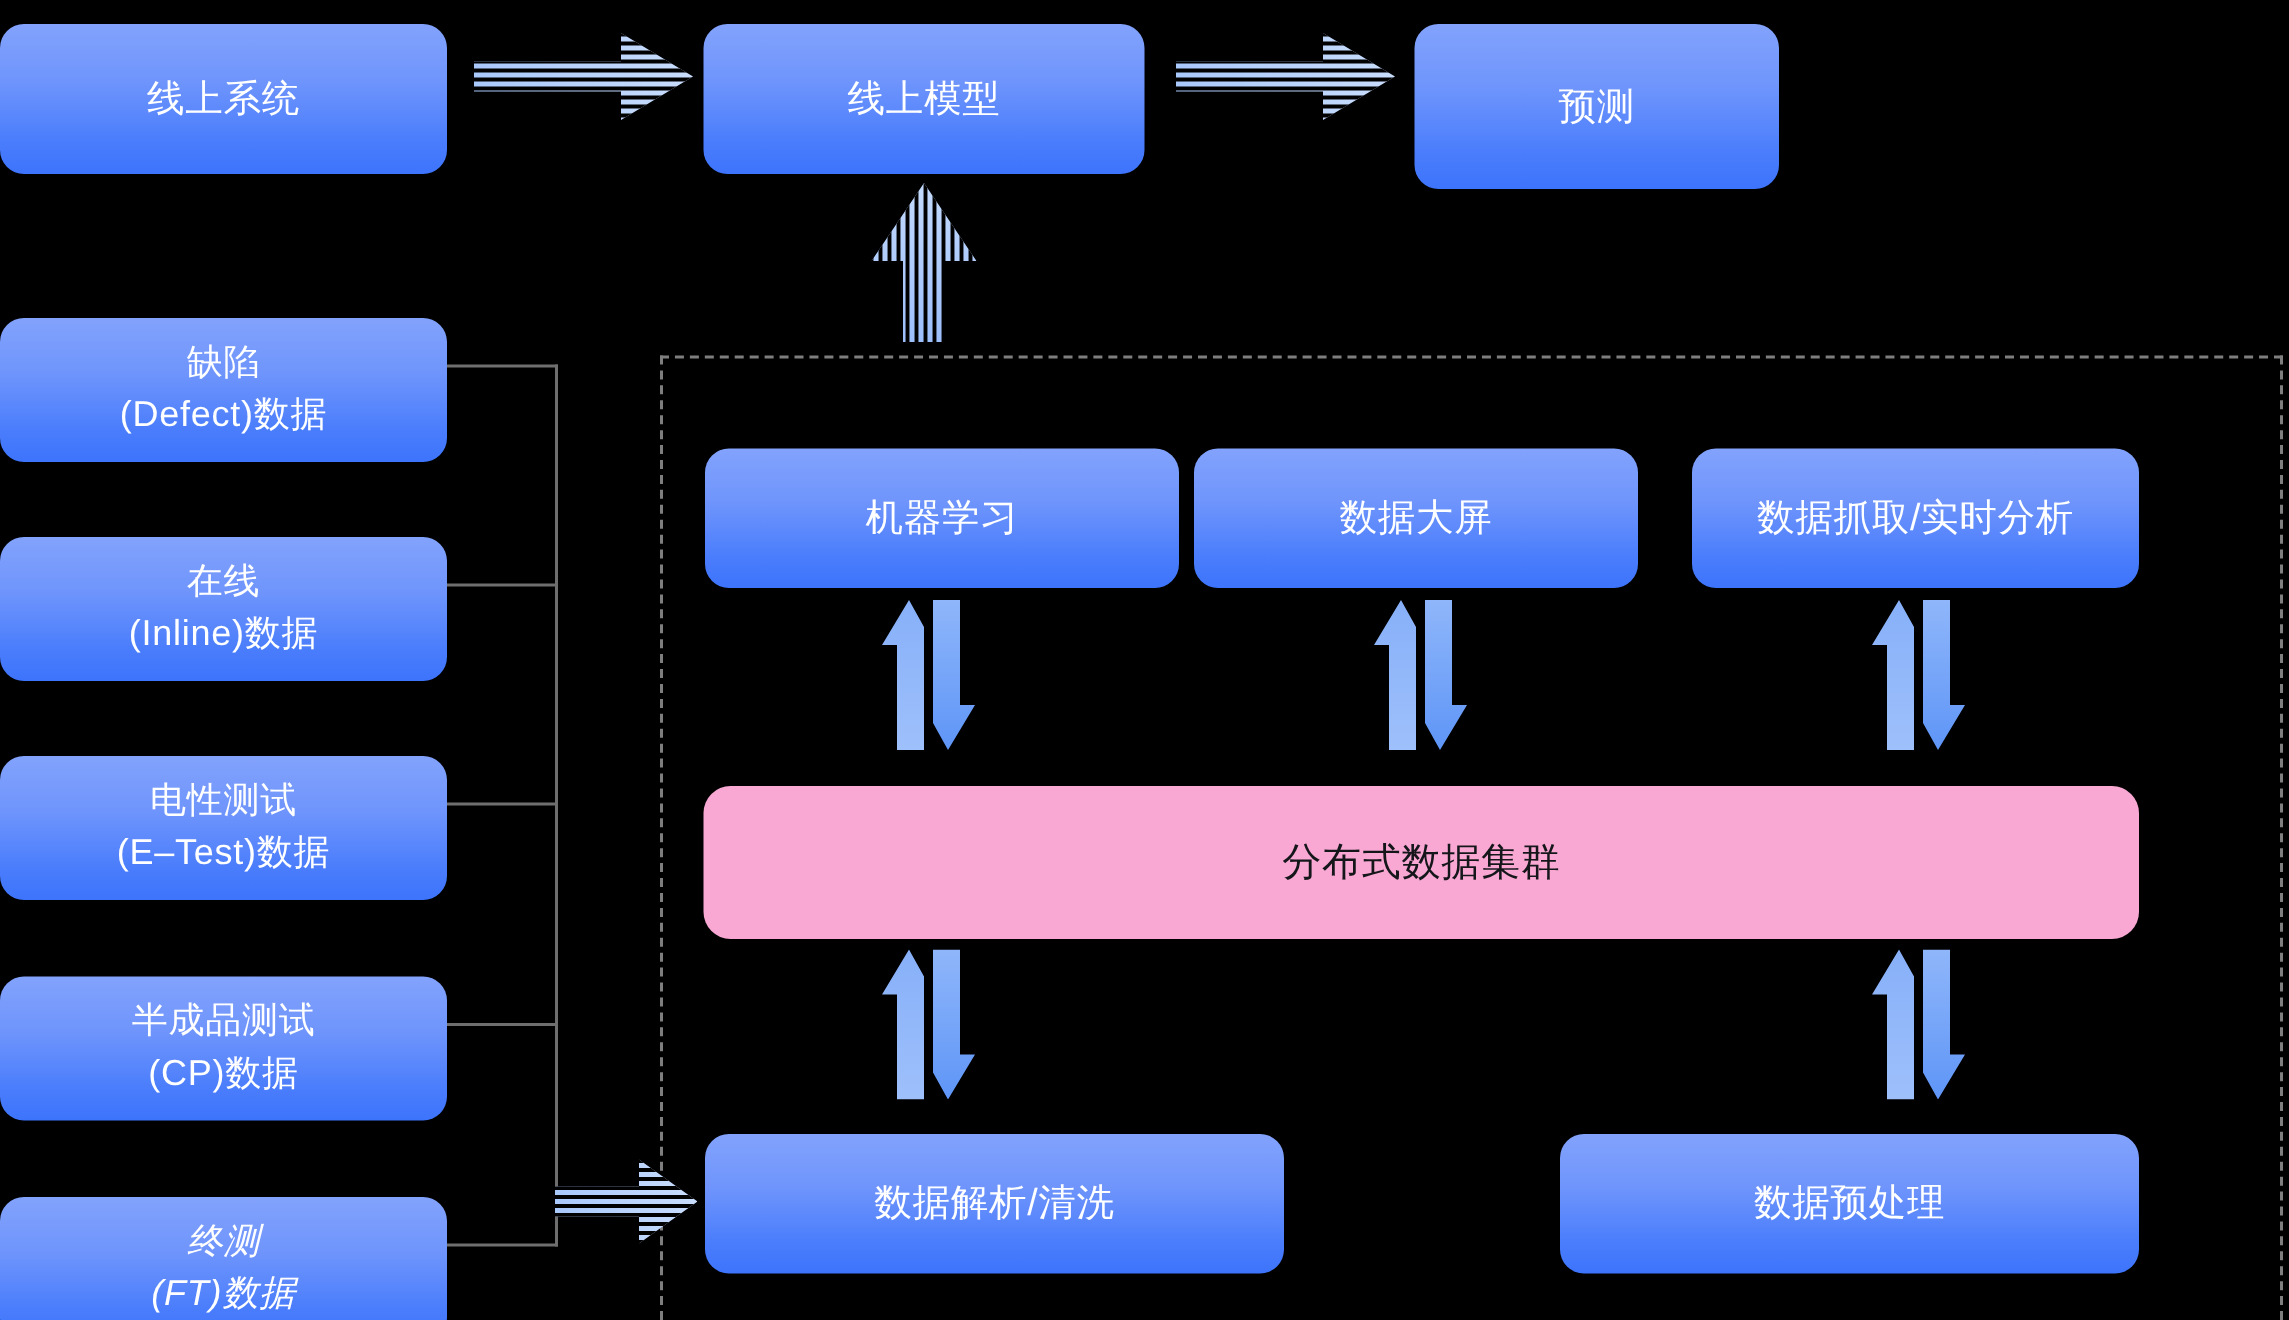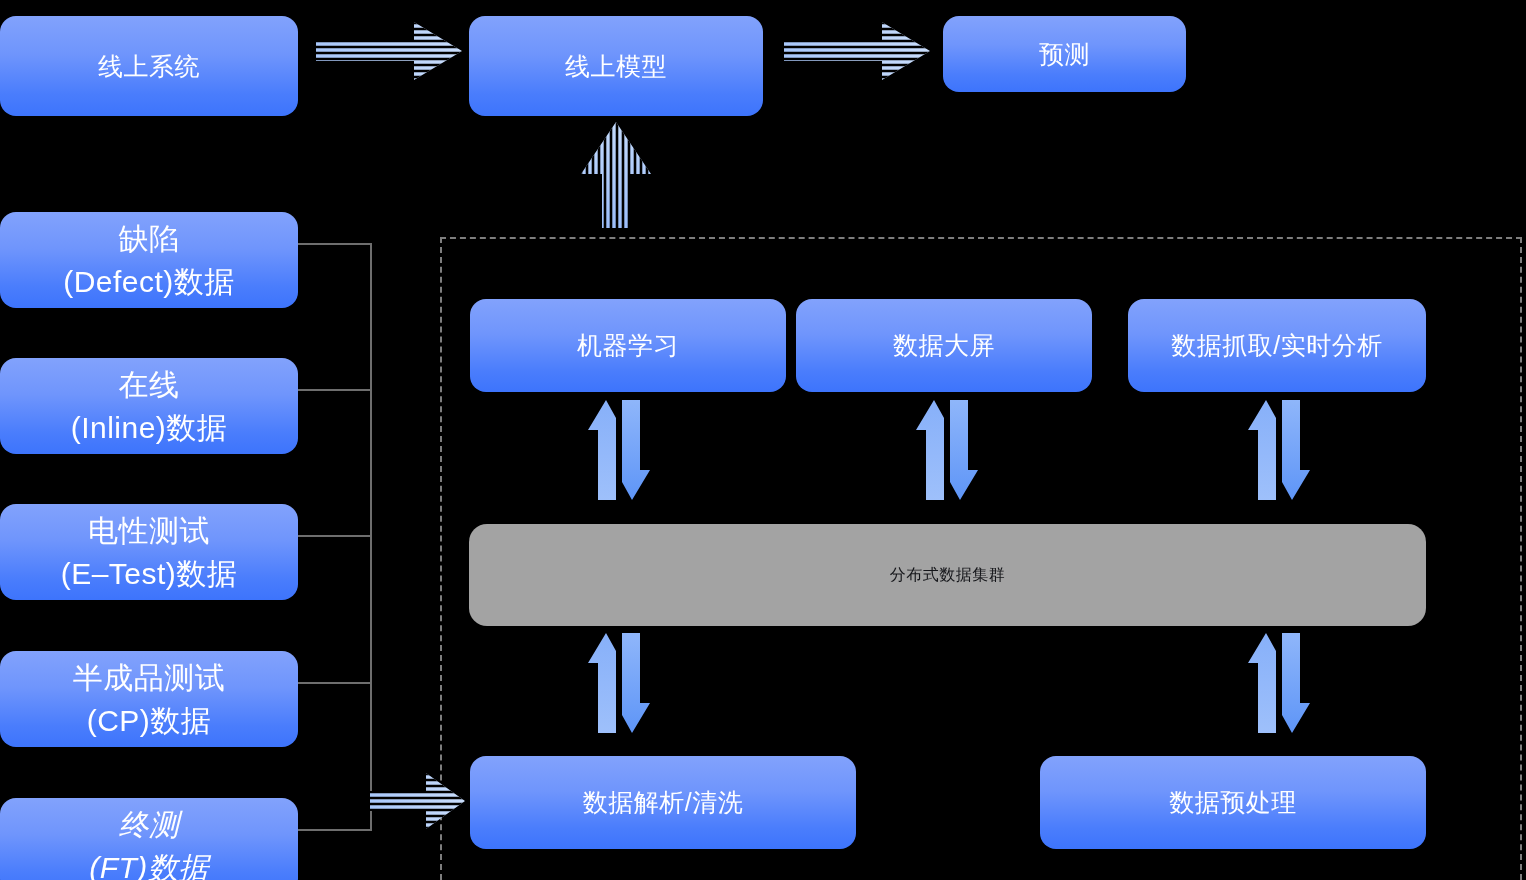--- a/index.html
+++ b/index.html
@@ -30,27 +30,27 @@
     color: #FFFFFF;
     text-align: center;
     line-height: 1.45;
     letter-spacing: 0.5px;
     user-select: none;
     margin-top: 16px;
   }
   .node .ln { display: block; white-space: nowrap; }
 
   .node.one-line { font-size: 25px; }
-  .node.two-line { font-size: 30px; }
+  .node.two-line { font-size: 24px; }
 
   
   .node.light {
-    background: #a3a3a3;
+    background: #f9a8d4;
     color: #15161A;
-    font-size: 16px;
+    font-size: 26px;
     border-radius: 18px;
   }
 
   
   #dashed-zone {
     position: absolute;
     left: 440px;
     top: 237px;
     width: 1082px;
     height: 643px;
@@ -133,21 +133,21 @@
         <line x1="0" y1="27" x2="146" y2="27"></line>
         <line x1="0" y1="33" x2="146" y2="33"></line>
         <line x1="0" y1="39" x2="146" y2="39"></line>
         <line x1="0" y1="45" x2="146" y2="45"></line>
         <line x1="0" y1="51" x2="146" y2="51"></line>
         <line x1="0" y1="57" x2="146" y2="57"></line>
       </g>
     </g>
   </svg>
 
-  <div class="node one-line" style="left:943px; top:0px; width:243px; height:76px;">
+  <div class="node one-line" style="left:943px; top:0px; width:243px; height:110px;">
     <span class="ln">预测</span>
   </div>
 
   <svg class="arrow-svg" style="left:578px; top:122px;" width="76" height="106" viewBox="0 0 76 106">
     <defs>
       <clipPath id="clipArrowUp">
         <path d="M24,106 L24,52 L3,52 L38,0 L73,52 L52,52 L52,106 Z"></path>
       </clipPath>
       <linearGradient id="gArrowUp" x1="0" y1="0" x2="0" y2="1">
         <stop offset="0%" stop-color="#C3DAFC"></stop>

